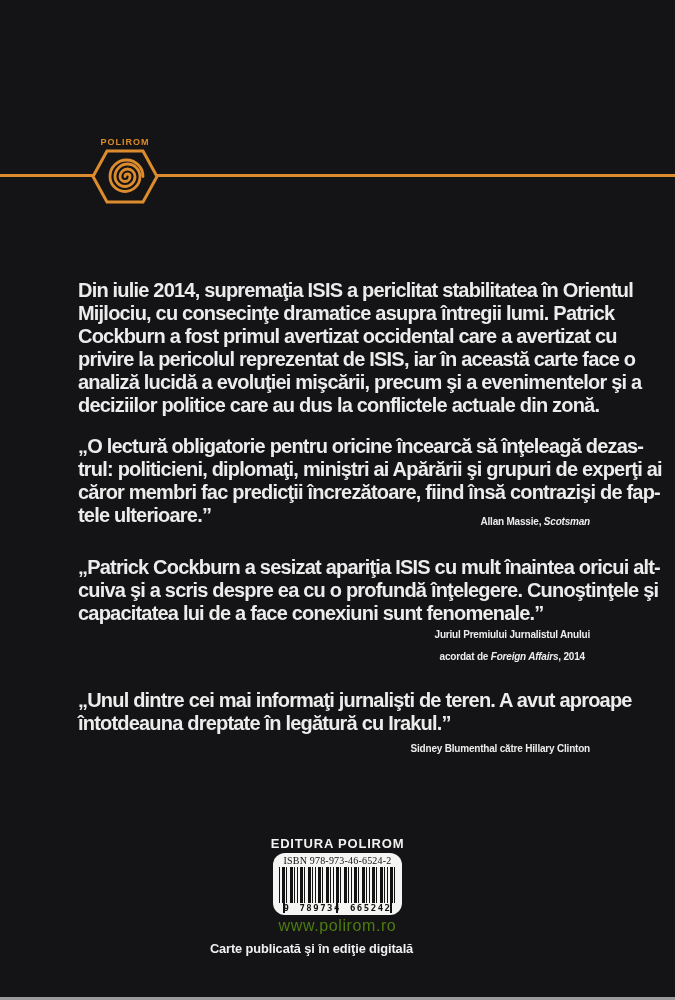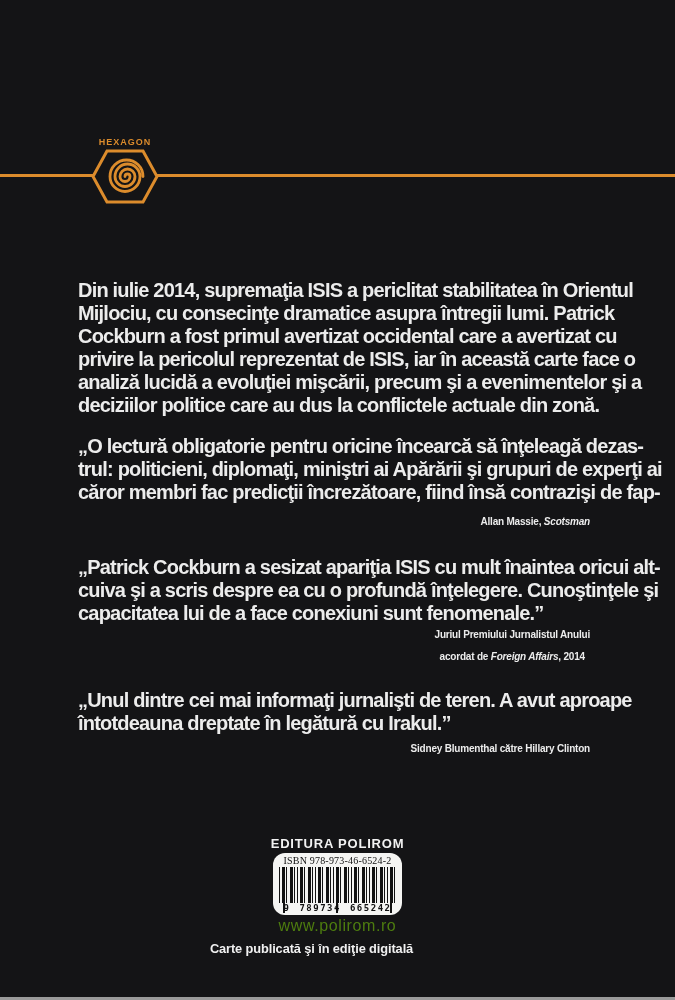--- a/index.html
+++ b/index.html
@@ -79,21 +79,21 @@
     position:absolute;left:0;bottom:0;width:675px;height:3px;background:#9A9A9A;
   }
 </style>
 </head>
 <body>
 
 <div class="page">
 
   <div class="accent-line"></div>
   <div class="logo-wrap">
-    <div class="logo-name">HEXAGON</div>
+    <div class="logo-name">POLIROM</div>
     <svg class="logo-hex" width="68" height="55" viewBox="0 0 68 55">
       <polygon points="2,27.5 16,2 52,2 66,27.5 52,53 16,53" fill="#141416" stroke="#DC8C2C" stroke-width="3"></polygon>
       <path d="M 34 27.5
                a 2.5 2.5 0 0 1 5 0
                a 5 5 0 0 1 -10 0
                a 7.5 7.5 0 0 1 15 0
                a 10 10 0 0 1 -20 0
                a 12.5 12.5 0 0 1 25 0
                a 15 15 0 0 1 -30 0
                a 16.5 16.5 0 0 1 33 0" fill="none" stroke="#DC8C2C" stroke-width="2.8" stroke-linecap="round"></path>
@@ -106,20 +106,21 @@
     <div class="ln">Cockburn a fost primul avertizat occidental care a avertizat cu</div>
     <div class="ln">privire la pericolul reprezentat de ISIS, iar în această carte face o</div>
     <div class="ln">analiză lucidă a evoluţiei mişcării, precum şi a evenimentelor şi a</div>
     <div class="ln-last">deciziilor politice care au dus la conflictele actuale din zonă.</div>
   </div>
 
   <div class="col body-block" style="top:435px;">
     <div class="ln">„O lectură obligatorie pentru oricine încearcă să înţeleagă dezas-</div>
     <div class="ln">trul: politicieni, diplomaţi, miniştri ai Apărării şi grupuri de experţi ai</div>
     <div class="ln">căror membri fac predicţii încrezătoare, fiind însă contrazişi de fap-</div>
+    <div class="ln-last">tele ulterioare.”</div>
   </div>
   <div class="col attrib" style="top:511px;">
     <span>Allan Massie, </span><span class="it">Scotsman</span><span></span>
   </div>
 
   <div class="col body-block" style="top:556px;">
     <div class="ln">„Patrick Cockburn a sesizat apariţia ISIS cu mult înaintea oricui alt-</div>
     <div class="ln">cuiva şi a scris despre ea cu o profundă înţelegere. Cunoştinţele şi</div>
     <div class="ln-last">capacitatea lui de a face conexiuni sunt fenomenale.”</div>
   </div>

